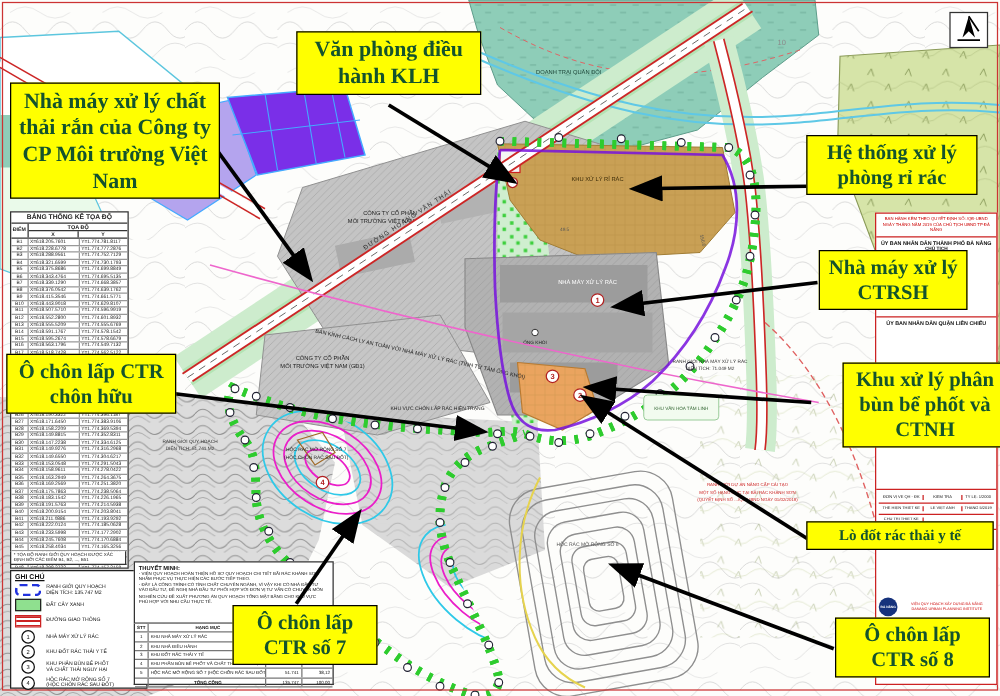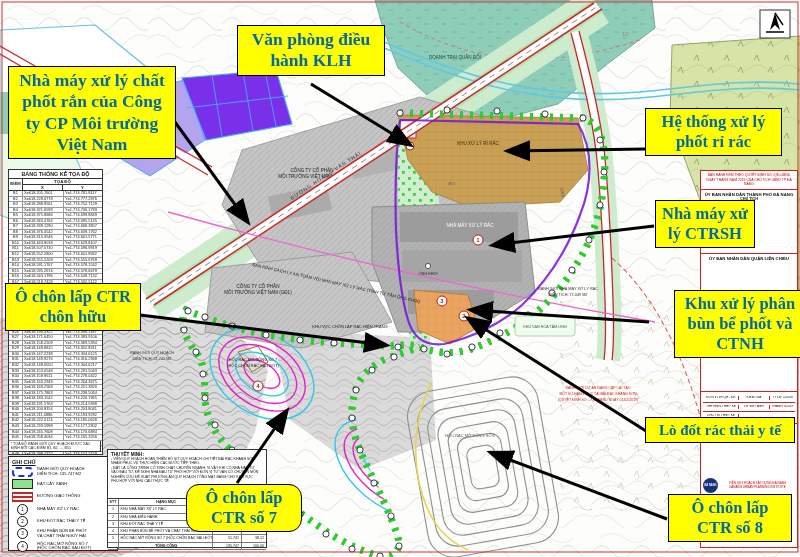--- a/index.html
+++ b/index.html
@@ -5,21 +5,21 @@
   html,body{margin:0;padding:0;background:#fff;}
   #stage{position:relative;width:800px;height:557px;overflow:hidden;background:#fff;
          font-family:"Liberation Sans",sans-serif;-webkit-text-size-adjust:none;}
   #stage svg text{font-family:"Liberation Sans",sans-serif;}
   .layer{position:absolute;left:0;top:0;width:800px;height:557px;}
   #basemap{z-index:0;}
   #arrows{z-index:4;pointer-events:none;}
 
   
   .callout{position:absolute;z-index:5;background:#ffff00;border:1.6px solid #000;
-           color:#0369a1;font-family:"Liberation Serif",serif;font-weight:bold;
+           color:#14532d;font-family:"Liberation Serif",serif;font-weight:bold;
            text-align:center;line-height:1.22;padding:3px 4px;box-sizing:border-box;}
 
   
   #coordtable{position:absolute;left:8px;top:169px;width:93px;height:284px;z-index:2;
               background:#fff;border:1px solid #333;font-size:3.9px;color:#222;overflow:hidden;}
   #coordtable .tt{font-size:5.4px;font-weight:bold;text-align:center;border-bottom:1px solid #333;padding:1px 0;}
   #coordtable .th2{display:flex;border-bottom:1px solid #333;font-weight:bold;text-align:center;}
   #coordtable .th2 .c0{width:13px;border-right:1px solid #333;font-size:4.2px;padding-top:2px;}
   #coordtable .th2 .cxy{flex:1;}
   #coordtable .th2 .lab{border-bottom:1px solid #333;font-size:4.4px;}
@@ -779,22 +779,22 @@
       <path d="M646,149 L509,151" marker-end="url(#ah)"></path>
       <path d="M654,226 L494,245" marker-end="url(#ah)"></path>
       <path d="M649,322 L472,310" marker-end="url(#ah)"></path>
       <path d="M646,431 L469,319" marker-end="url(#ah)"></path>
       <path d="M667,519 L492,453" marker-end="url(#ah)"></path>
       <path d="M237,483 L286,412" marker-end="url(#ah)"></path>
       <path d="M140,315 L385,345" marker-end="url(#ah)"></path>
     </g>
   </svg>
 
-  <div class="callout" style="left:8px;top:66px;width:168px;font-size:17.5px;">Nhà máy xử lý chất phốt rắn của Công ty CP Môi trường Việt Nam</div>
+  <div class="callout" style="left:8px;top:66px;width:168px;font-size:17.5px;">Nhà máy xử lý chất thải rắn của Công ty CP Môi trường Việt Nam</div>
   <div class="callout" style="left:237px;top:25px;width:148px;font-size:17.5px;">Văn phòng điều hành KLH</div>
-  <div class="callout" style="left:645px;top:108px;width:137px;font-size:16.5px;">Hệ thống xử lý phốt rỉ rác</div>
-  <div class="callout" style="left:655px;top:200px;width:100px;font-size:16.5px;">Nhà máy xử lý CTRSH</div>
+  <div class="callout" style="left:645px;top:108px;width:137px;font-size:16.5px;">Hệ thống xử lý phòng rỉ rác</div>
+  <div class="callout" style="left:655px;top:200px;width:119px;font-size:16.5px;">Nhà máy xử lý CTRSH</div>
   <div class="callout" style="left:650px;top:290px;width:132px;font-size:16.5px;margin-left:24px;">Khu xử lý phân bùn bể phốt và CTNH</div>
-  <div class="callout" style="left:645px;top:417px;width:150px;font-size:15px;">Lò đốt rác thải y tế</div>
+  <div class="callout" style="left:645px;top:417px;width:150px;font-size:12px;">Lò đốt rác thải y tế</div>
   <div class="callout" style="left:668px;top:494px;width:124px;font-size:16.5px;">Ô chôn lấp CTR số 8</div>
-  <div class="callout" style="left:186px;top:484px;width:116px;font-size:16.5px;border-radius:13px;">Ô chôn lấp CTR số 7</div>
+  <div class="callout" style="left:186px;top:484px;width:116px;font-size:16.5px;">Ô chôn lấp CTR số 7</div>
   <div class="callout" style="left:5px;top:283px;width:136px;font-size:16.5px;">Ô chôn lấp CTR chôn hữu</div>
 </div>
 
 </body></html>

